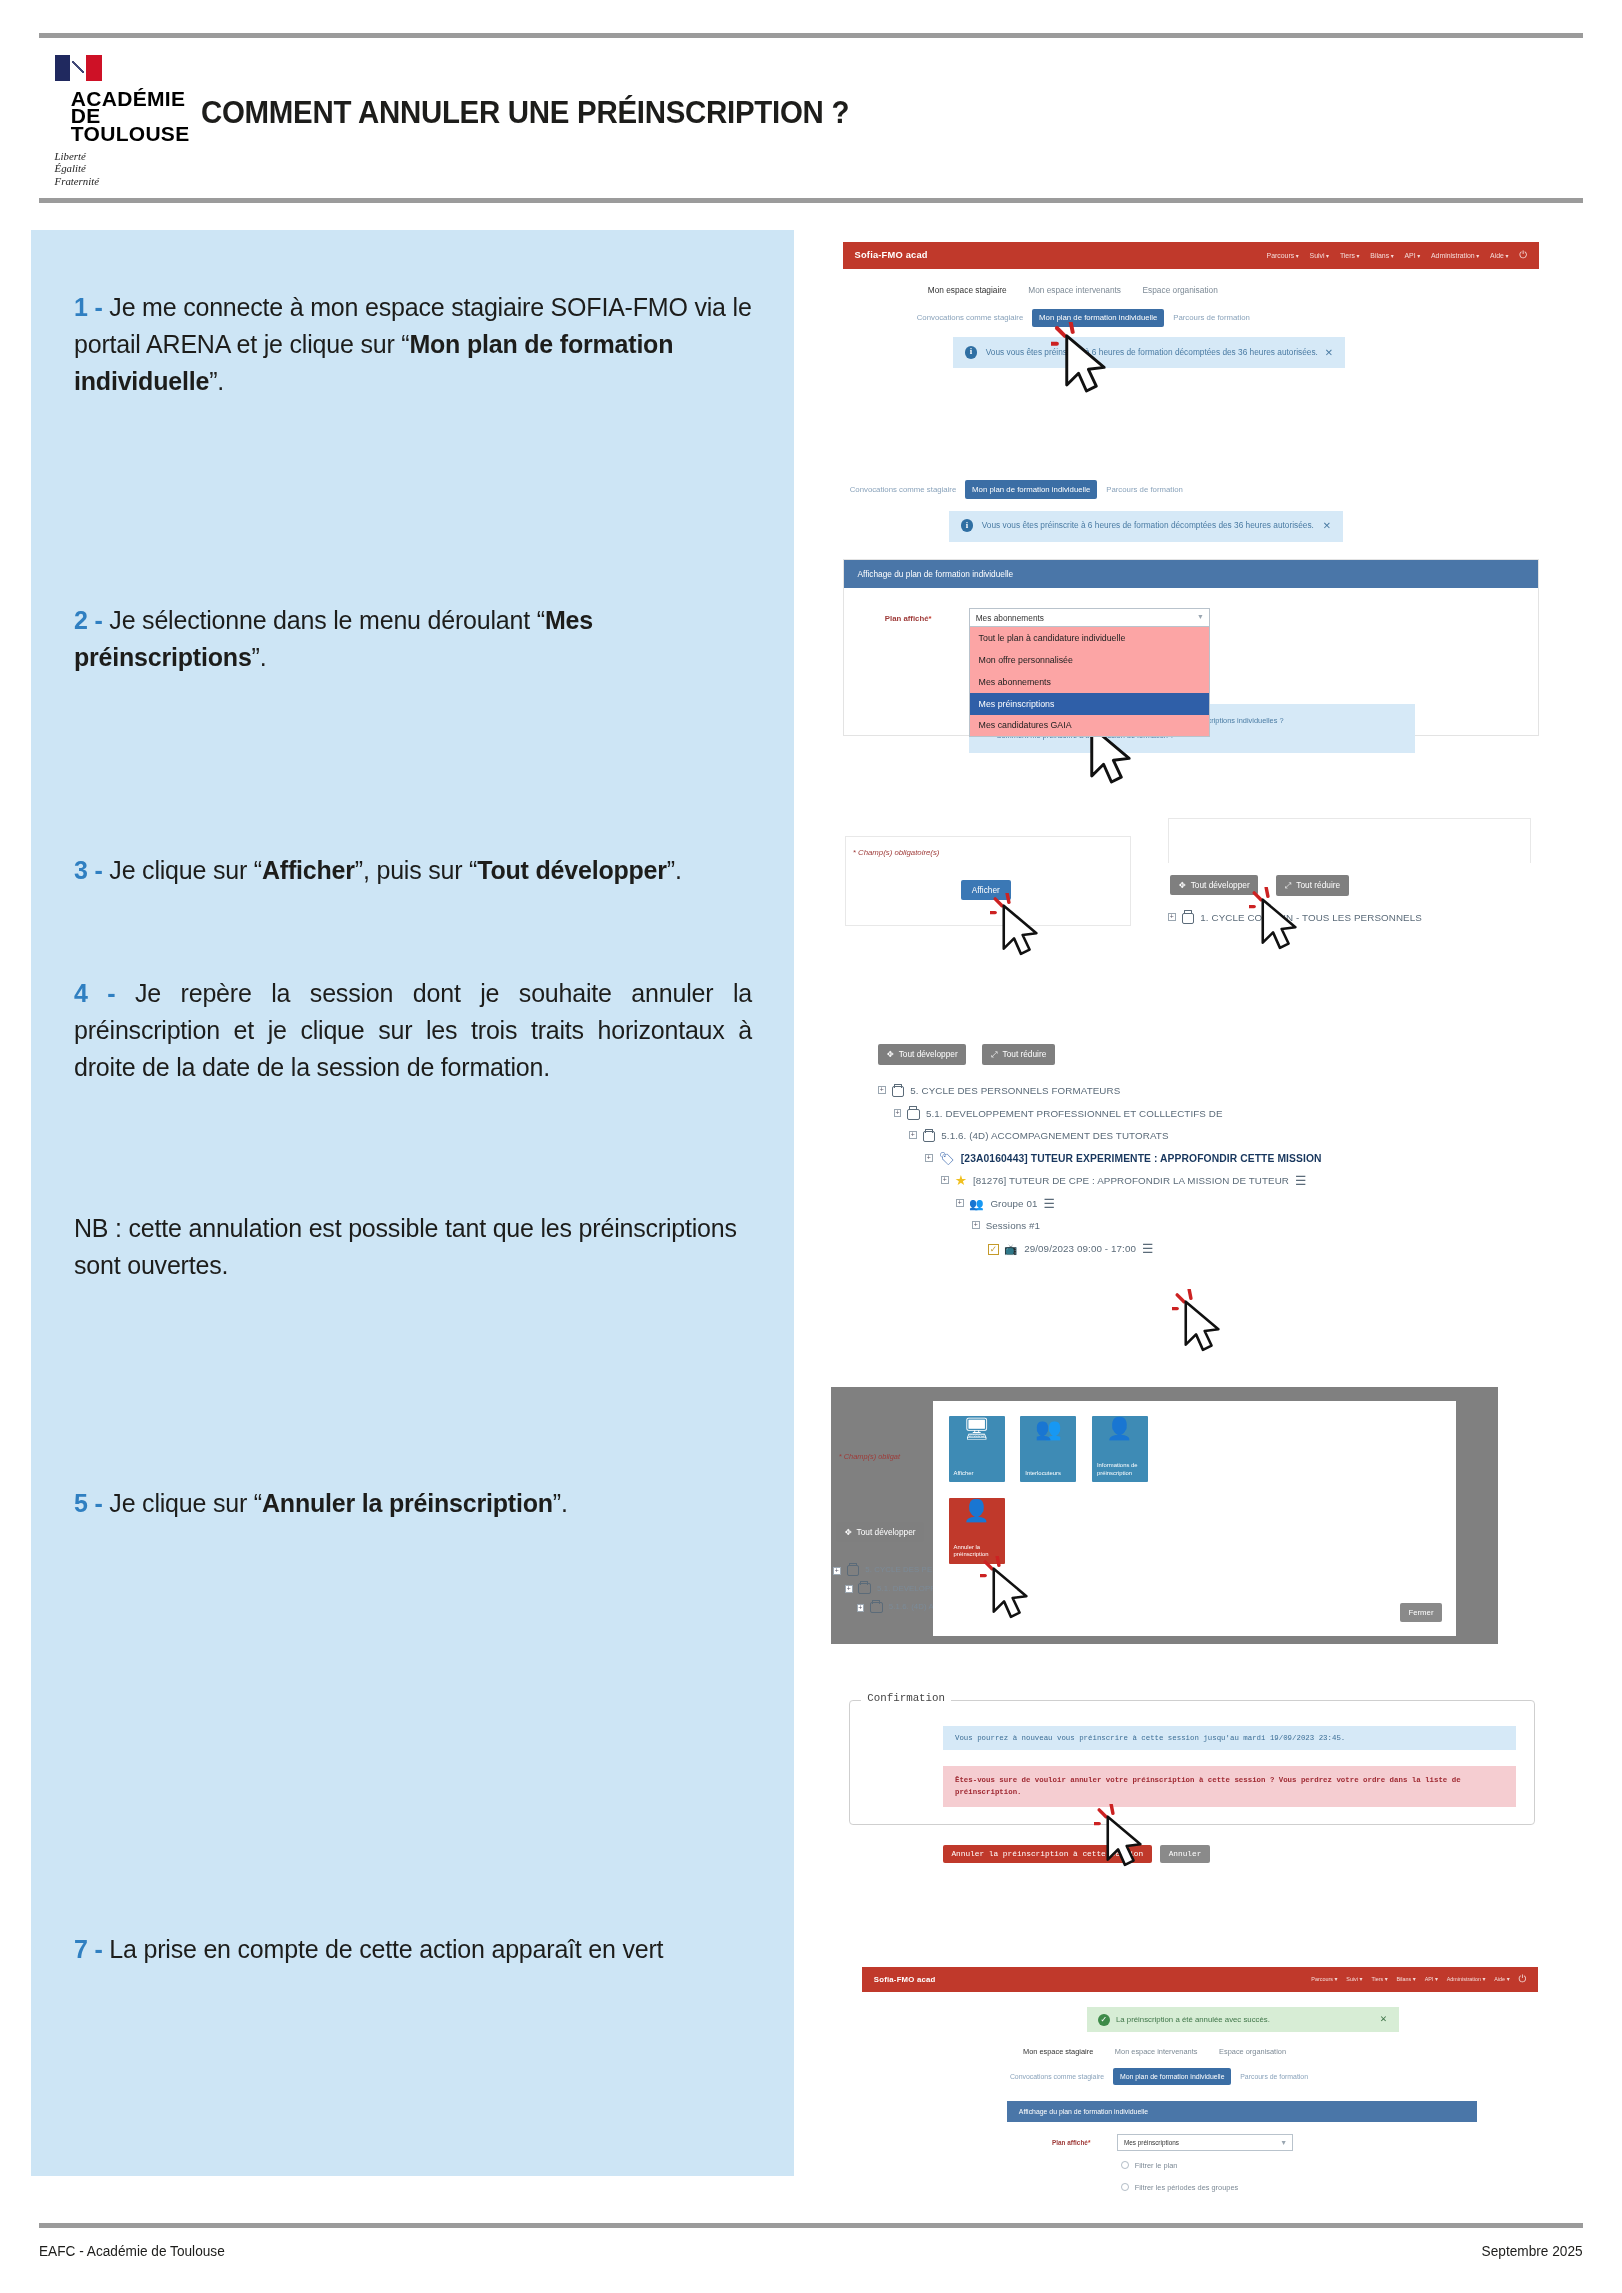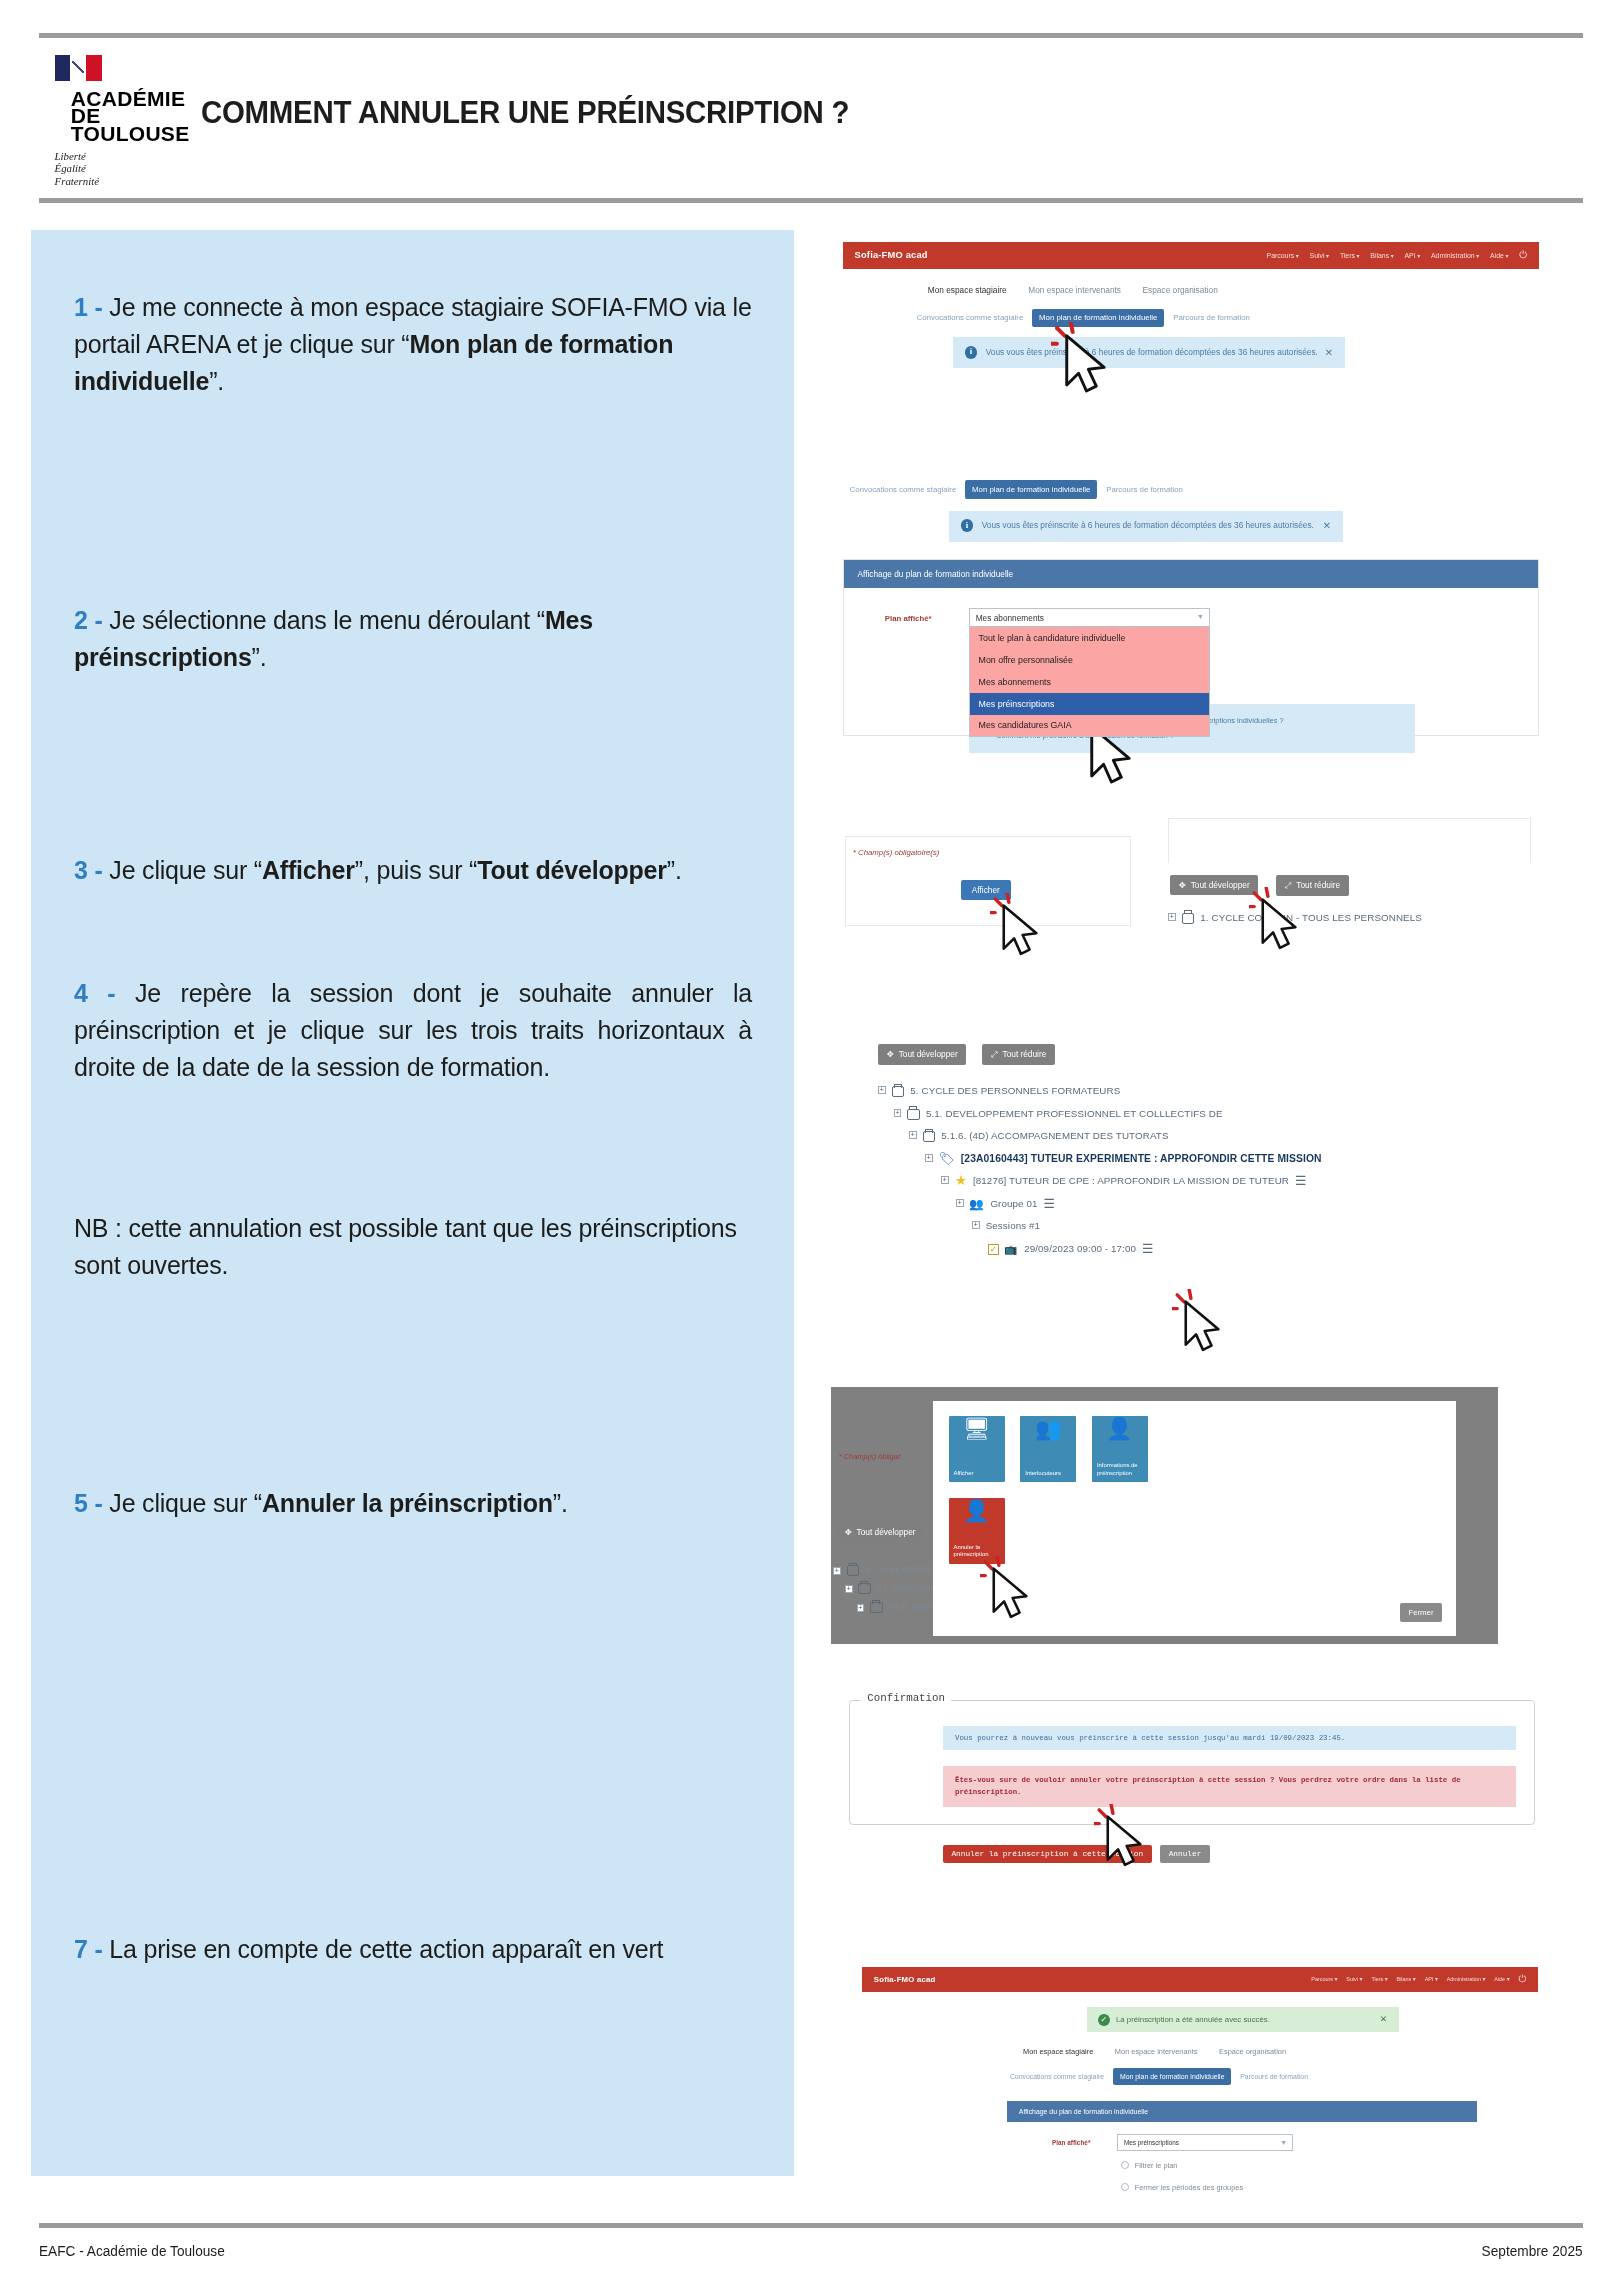--- a/index.html
+++ b/index.html
@@ -618,21 +618,21 @@
         <div class="selectbox" style="position:absolute; left:110px; top:12.7px; width:176px; font-size:6.4px;">
           <span>Mes préinscriptions</span>
           <span class="caret">▼</span>
         </div>
         <div class="radio-line" style="position:absolute; left:114px; top:39px;justify-content:flex-end;">
           <span class="r"></span>
           <span>Filtrer le plan</span>
         </div>
         <div class="radio-line" style="position:absolute; left:114px; top:61px;">
           <span class="r"></span>
-          <span>Fermer les périodes des groupes</span>
+          <span>Filtrer les périodes des groupes</span>
         </div>
       </div>
     </div>
   </div>
 
 </div>
 
 <div id="footer-rule"></div>
 <div id="footer-left">EAFC - Académie de Toulouse</div>
 <div id="footer-right">Septembre 2025</div>

